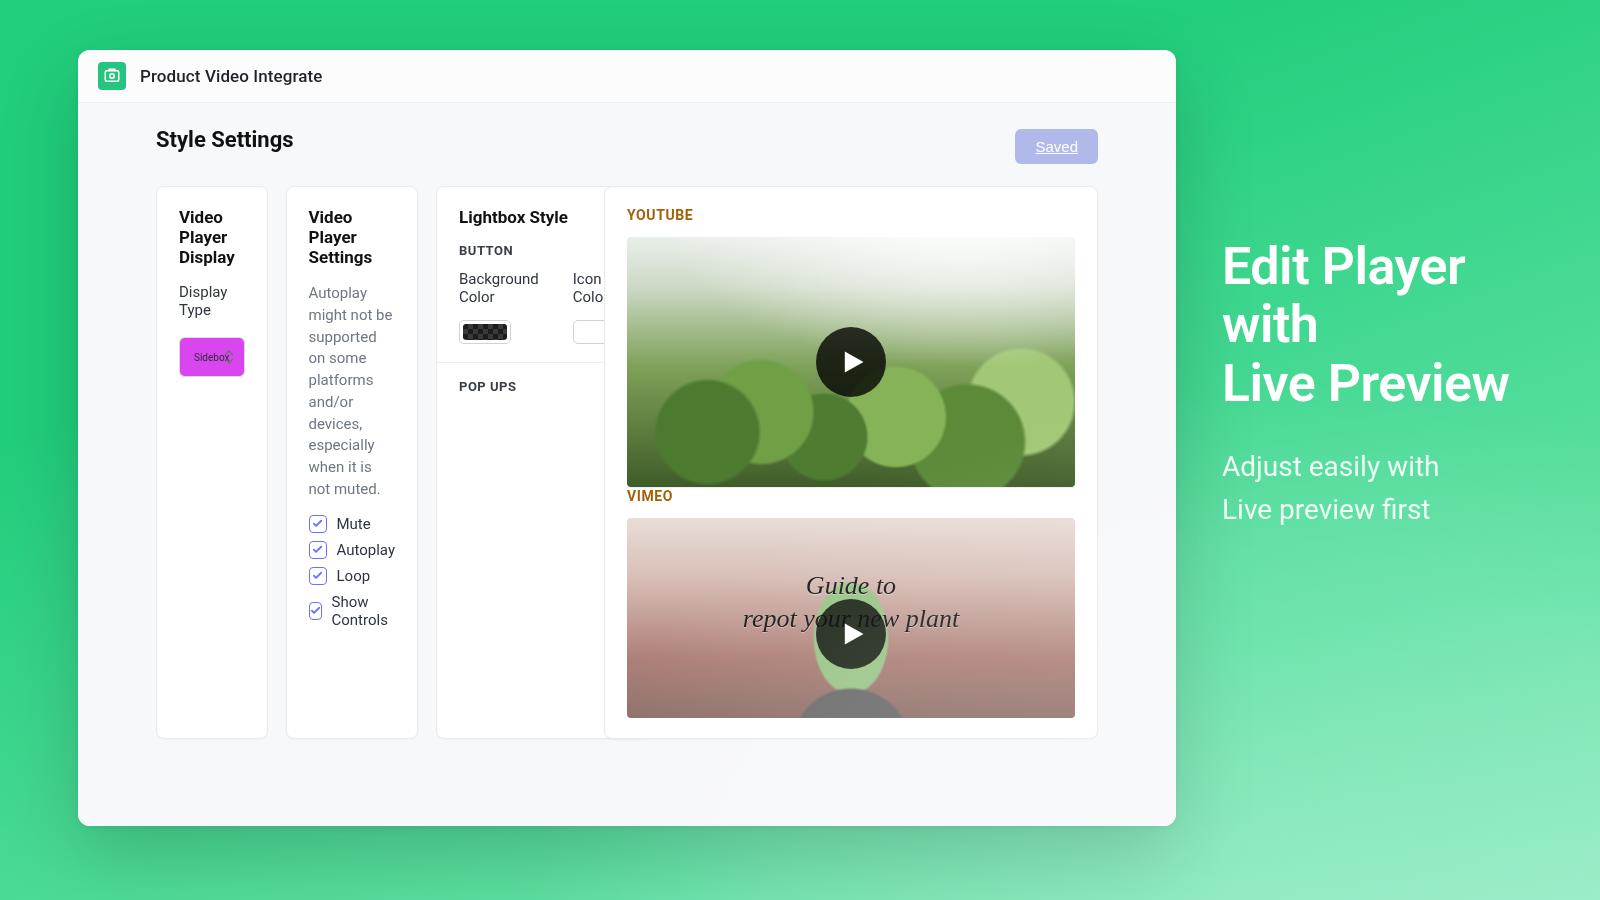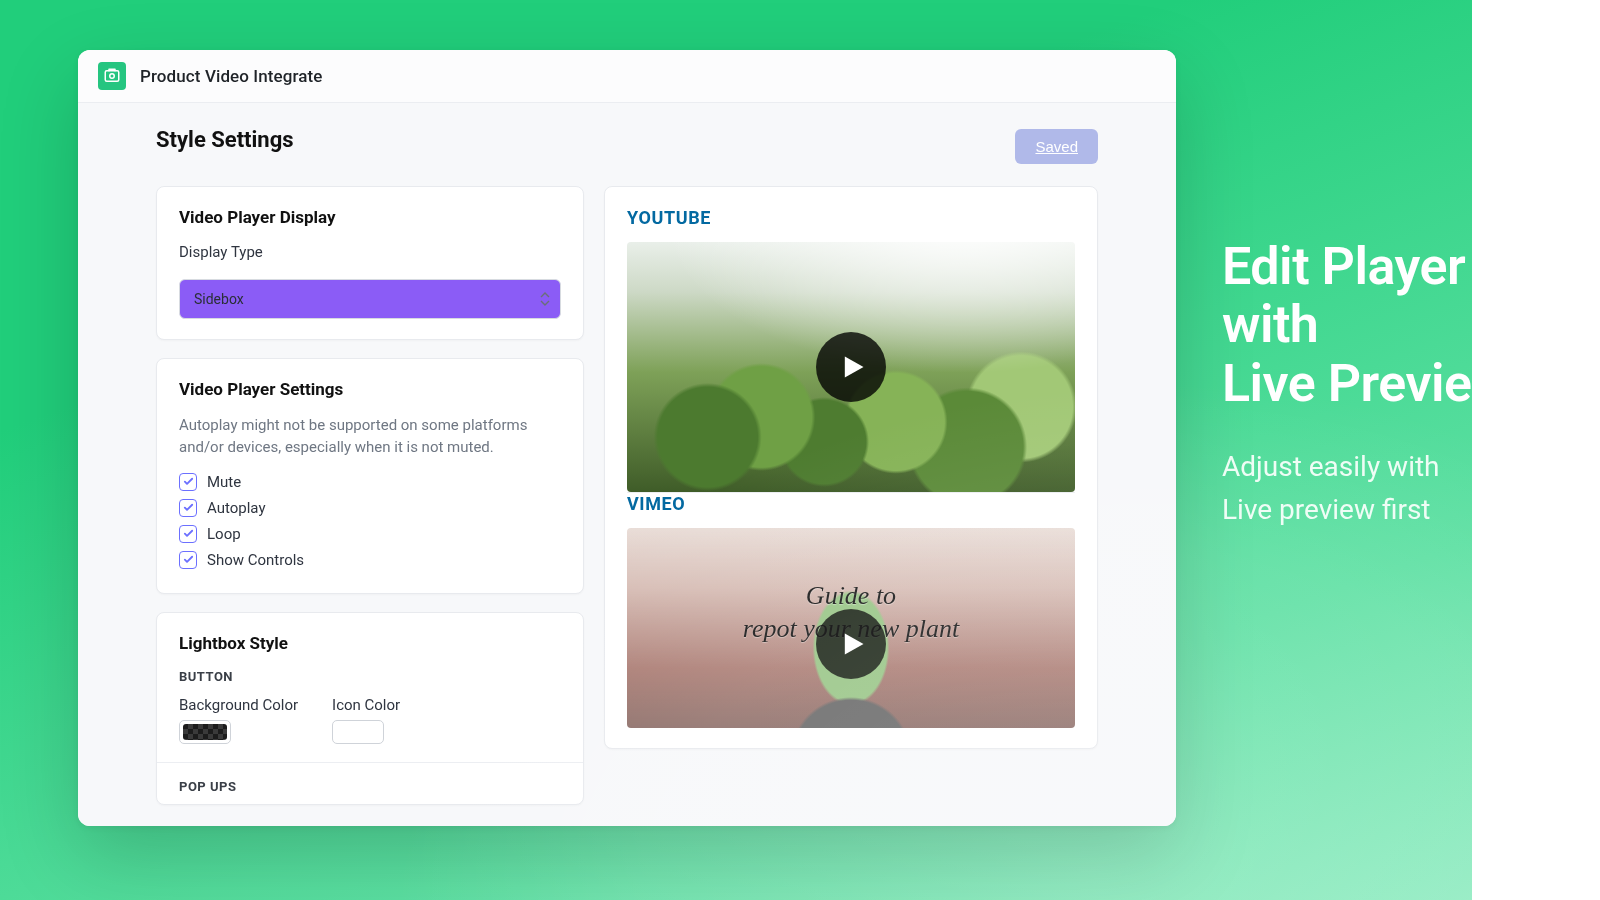--- a/index.html
+++ b/index.html
@@ -1,20 +1,20 @@
 <!DOCTYPE html>
 <html><head>
 <meta charset="utf-8">
 <style>
   * { box-sizing: border-box; margin: 0; padding: 0; }
   html, body { width: 1600px; height: 900px; overflow: hidden; font-family: -apple-system, BlinkMacSystemFont, "Segoe UI", Roboto, Helvetica, Arial, sans-serif; }
 
   .stage {
     position: relative;
-    width: 1472px;
+    width: 1600px;
     height: 900px;
     background: linear-gradient(160deg, #21ce7b 0%, #21ce7b 30%, #5ee0a3 75%, #8eebc0 100%);
     overflow: hidden;
   }
   
   .stage::after{
     content:"";
     position:absolute;
     right:-420px; bottom:-520px;
     width:1600px; height:1100px;
@@ -72,21 +72,21 @@
     color:#fff;
     font-size:15px;
     border:none;
     border-radius:6px;
     padding:9px 20px;
     cursor:default;
     text-decoration:underline;
   }
 
   .cols{ display:flex; gap:20px; }
-  .col-left{ width:428px; display:flex; flex-direction:column; gap:18px; }
+  .col-left{ width:428px; display:flex; gap:18px; }
   .col-right{ flex:1; }
 
   .card{
     background:#ffffff;
     border:1px solid #e8eaee;
     border-radius:8px;
     box-shadow:0 1px 2px rgba(16,24,40,0.03);
   }
   .card-pad{ padding:20px 22px; }
   .card h2{ font-size:17px; font-weight:700; color:#111; margin-bottom:16px; }
@@ -94,24 +94,24 @@
   .card hr{ border:none; border-top:1px solid #eceef2; margin:0; }
 
   .field-label{ font-size:15px; color:#2f3540; margin-bottom:18px; display:block; }
 
   .select{
     position:relative;
     width:100%;
     height:40px;
     border:1px solid #d7dbe0;
     border-radius:6px;
-    background:#8b5cf6;
+    background:#d946ef;
     display:flex; align-items:center;
     padding:0 14px;
-    font-size:14px; color:#2a2f36;
+    font-size:10px; color:#2a2f36;
     cursor:pointer;
   }
   .select .chev{
     position:absolute; right:10px; top:50%; transform:translateY(-50%);
     display:flex; flex-direction:column; gap:2px;
     color:#6a7078;
   }
   .select .chev svg{width:10px;height:6px;display:block;}
 
   .muted-note{ font-size:15px; line-height:1.45; color:#6f7783; margin-bottom:10px; }
@@ -119,37 +119,37 @@
   .check-row{ display:flex; align-items:center; gap:10px; padding:4px 0; }
   .check{
     width:18px; height:18px; border:1.6px solid #6c70ff; border-radius:4px;
     display:flex; align-items:center; justify-content:center;
     color:#6c70ff; background:#fff; cursor:pointer;
   }
   .check svg{width:11px;height:11px;}
   .check-label{ font-size:15px; color:#2f3540; }
 
   .two-color{ display:flex; gap:34px; }
-  .color-field .clabel{ font-size:15px; color:#2f3540; margin-bottom:6px; display:block; }
+  .color-field .clabel{ font-size:15px; color:#2f3540; margin-bottom:14px; display:block; }
   .swatch-wrap{
     width:52px; height:24px;
     border:1px solid #cfd3d9; border-radius:5px;
     padding:3px;
     background:#fff;
   }
   .swatch{ width:100%; height:100%; border-radius:3px; }
   .swatch.dark{
     background:
       repeating-conic-gradient(#3a3a3a 0% 25%, #1c1c1c 0% 50%) 0 0/10px 10px;
   }
   .swatch.light{ background:#ffffff; }
 
   
   .preview h2{ margin-bottom:18px; }
-  .preview .plabel{ font-size:18px; font-weight:700; letter-spacing:0.6px; color:#0369a1; margin-bottom:14px; }
+  .preview .plabel{ font-size:14px; font-weight:700; letter-spacing:0.6px; color:#a16207; margin-bottom:14px; }
 
   .vid{
     position:relative;
     width:100%;
     height:250px;
     border-radius:4px;
     overflow:hidden;
     background:#000;
   }
   .vid .play{

